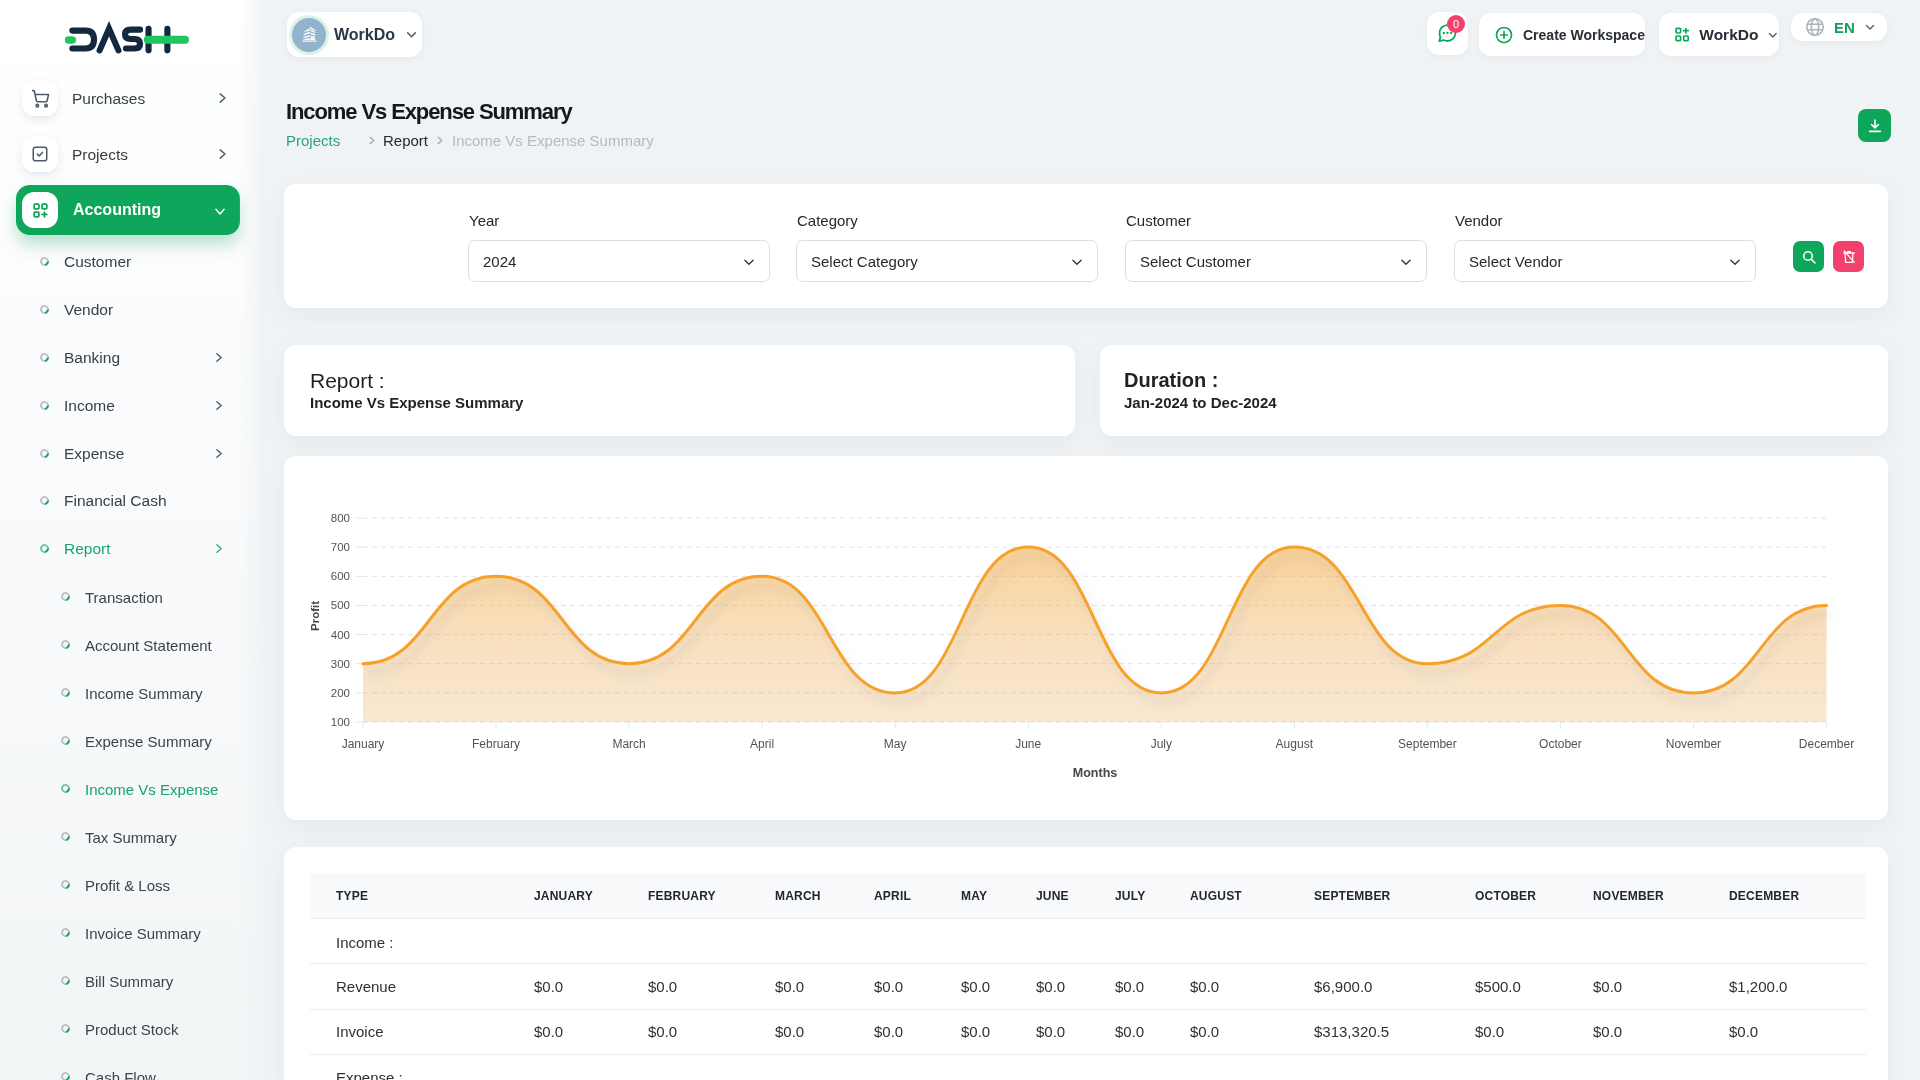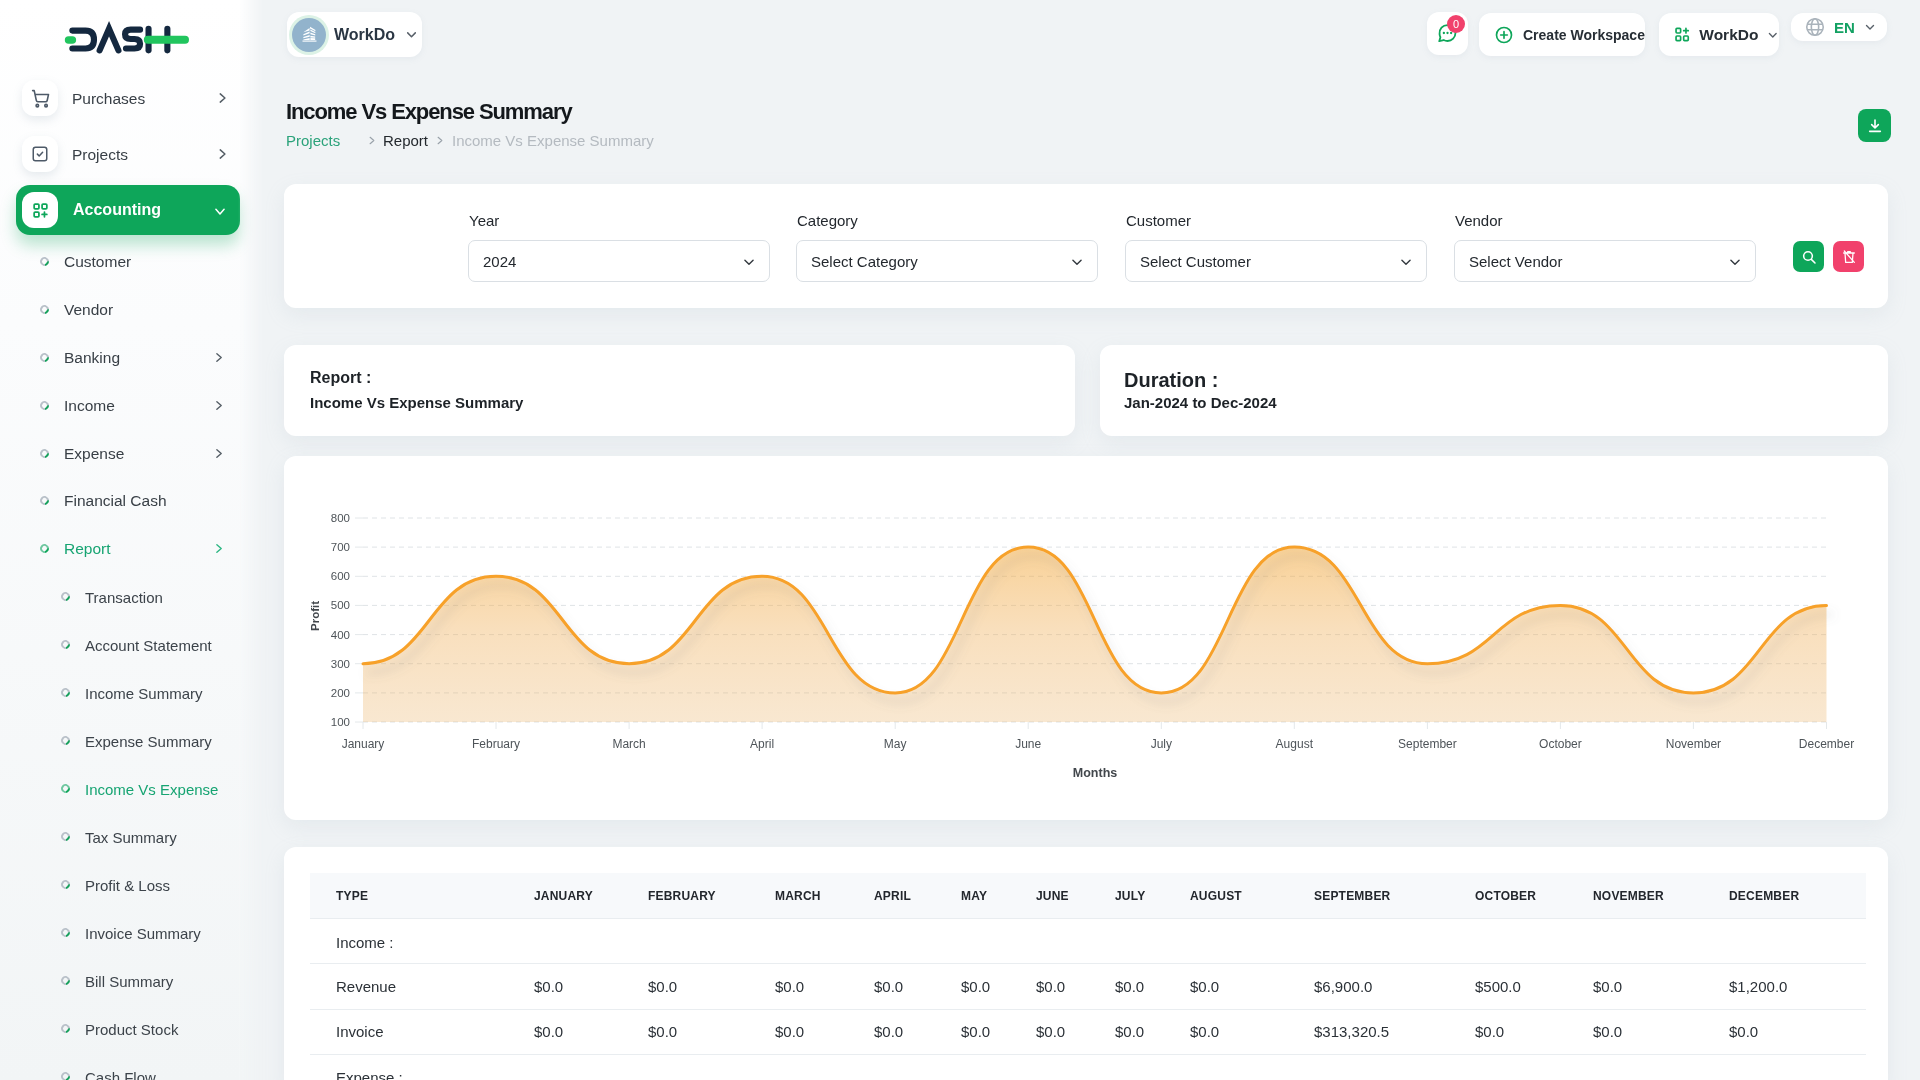--- a/index.html
+++ b/index.html
@@ -232,21 +232,21 @@
     </svg>
 </div>
 <div class="abs" style="left:1833px;top:241px;width:31px;height:31px;border-radius:7px;background:#f1416c;display:flex;align-items:center;justify-content:center">
   <svg width="16" height="16" viewBox="0 0 24 24" fill="none" stroke="#fff" stroke-width="1.9" stroke-linecap="round" stroke-linejoin="round">
       <path d="M4 6h16M10 6V4h4v2M6 6l1 14h10l1-14"></path>
       <path d="M5 3l15 17"></path>
     </svg>
 </div>
 
 <div class="card" style="left:284px;top:345px;width:791px;height:91px"></div>
-<div class="abs" style="left:310px;top:369px;font-size:16px;font-weight:bold;color:#1d2227">Report :</div>
+<div class="abs" style="left:310px;top:369px;font-size:21px;font-weight:normal;color:#1d2227">Report :</div>
 <div class="abs" style="left:310px;top:394px;font-size:15px;font-weight:bold;color:#1d2227">Income Vs Expense Summary</div>
 <div class="card" style="left:1100px;top:345px;width:788px;height:91px"></div>
 <div class="abs" style="left:1124px;top:369px;font-size:20px;font-weight:bold;color:#1d2227">Duration :</div>
 <div class="abs" style="left:1124px;top:394px;font-size:15px;font-weight:bold;color:#1d2227">Jan-2024 to Dec-2024</div>
 
 <div class="card" style="left:284px;top:456px;width:1604px;height:364px"></div>
 <svg class="abs" style="left:284px;top:456px" width="1604" height="364" viewBox="0 0 1604 364">
   <defs>
     <linearGradient id="ag" x1="0" y1="85" x2="0" y2="266" gradientUnits="userSpaceOnUse">
       <stop offset="0" stop-color="#f3a42e" stop-opacity="0.52"></stop>

